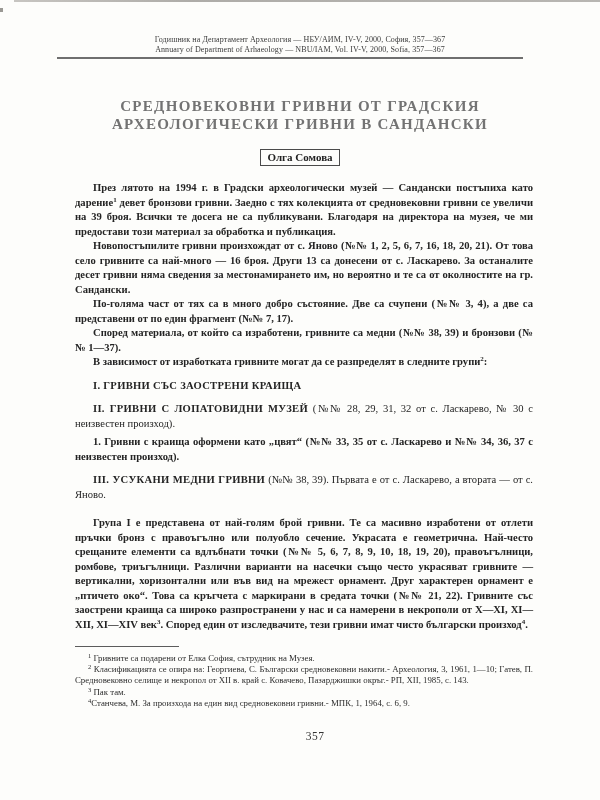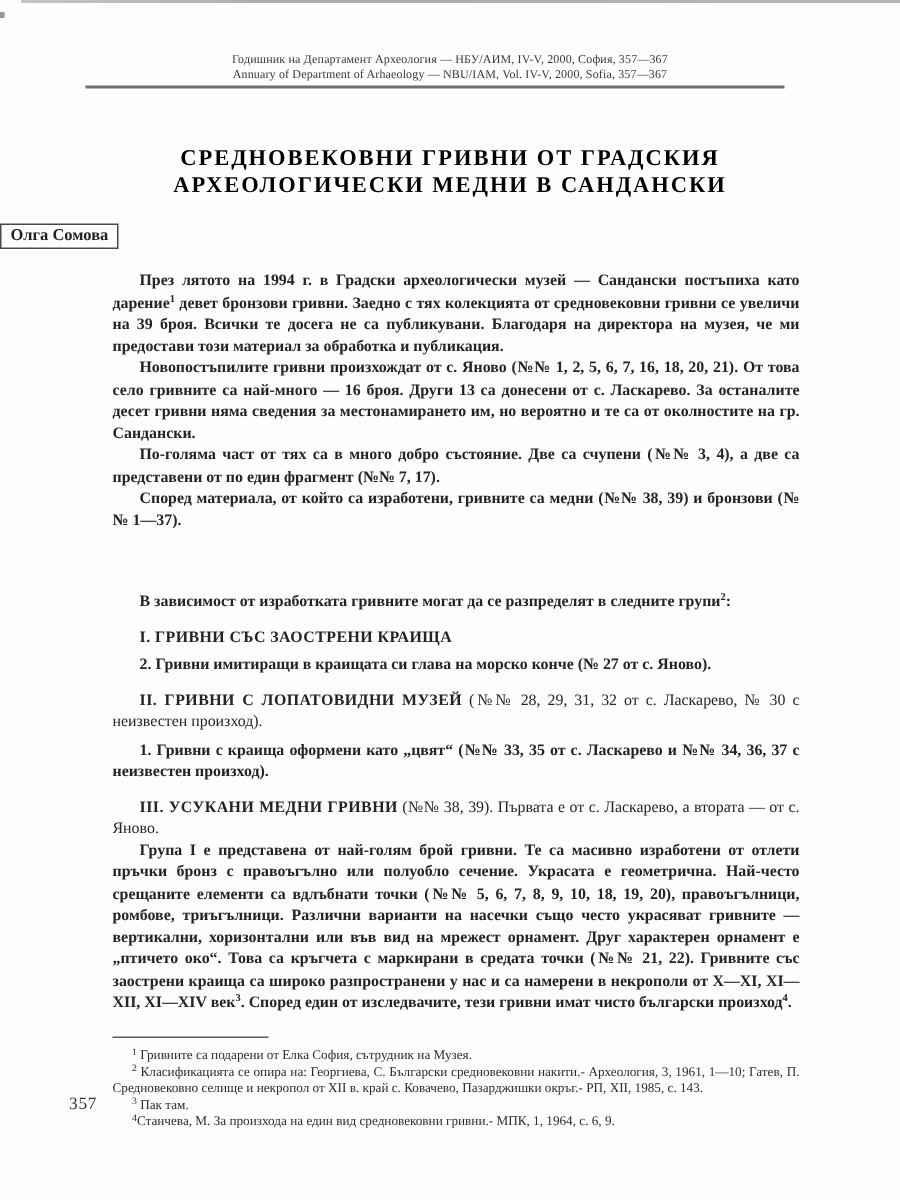--- a/index.html
+++ b/index.html
@@ -39,47 +39,47 @@
     height: 2px;
     background: #6f6f6f;
   }
   .title {
     margin: 38px 0 12px 0;
     text-align: center;
     font-size: 15px;
     font-weight: bold;
     letter-spacing: 1.3px;
     line-height: 18px;
-    color: #000000;
+    color: #737373;
   }
-  .author-wrap { margin-top: 14px; }
+  .author-wrap { margin-top: 14px; text-align: center; }
   .author-box {
     display: inline-block;
     border: 1px solid #4a4a4a;
     padding: 1px 6px 2px 6px;
     font-size: 11px;
     font-weight: bold;
     color: #222;
   }
   .body-col {
     margin: 15px 67px 0 75px;
     width: 458px;
     font-size: 10.6px;
     line-height: 14.5px;
     text-align: justify;
     color: #242424;
   }
   .body-col p { margin: 0; text-indent: 18px; font-weight: bold; }
-  .body-col p.gap-after { margin-bottom: 4px; margin-top: 40px; }
+  .body-col p.gap-after { margin-bottom: 4px; }
   .sec-heading {
     margin: 9px 0 4px 0;
     text-indent: 18px;
   }
   .sec-heading .hb { font-weight: bold; letter-spacing: 0.3px; }
-  .sec-heading.last { margin-bottom: 0; }
+  .sec-heading.last { margin-bottom: 14px; }
   sup.body-sup { font-size: 7px; line-height: 0; vertical-align: 4px; }
   .footnote-sep {
     margin: 14px 0 6px 75px;
     width: 104px;
     height: 1px;
     background: #5c5c5c;
   }
   .footnotes {
     margin: 0 67px 0 75px;
     width: 458px;
@@ -88,54 +88,54 @@
     text-align: justify;
     color: #2c2c2c;
   }
   .footnotes p { margin: 0; text-indent: 13px; }
   .footnotes sup { font-size: 6.5px; line-height: 0; vertical-align: 3px; }
   .footnotes .fb { font-weight: normal; }
   .page-number {
     position: absolute;
     left: 0; right: 16px;
     top: 730px;
+    text-align: center;
     font-size: 11.5px;
     letter-spacing: 0.5px;
     color: #333;
     padding-left: 46px;
   }
 </style>
 </head>
 <body>
 
 <div class="page">
   <div class="scan-edge"></div>
   <div class="scan-speck"></div>
 
   <div class="journal-header">
     <div>Годишник на Департамент Археология — НБУ/АИМ, IV-V, 2000, София, 357—367</div>
     <div>Annuary of Department of Arhaeology — NBU/IAM, Vol. IV-V, 2000, Sofia, 357—367</div>
   </div>
   <div class="header-rule"></div>
 
-  <h1 class="title"><span>СРЕДНОВЕКОВНИ ГРИВНИ ОТ ГРАДСКИЯ</span><br><span>АРХЕОЛОГИЧЕСКИ МЕДНИ В САНДАНСКИ</span></h1>
+  <h1 class="title"><span>СРЕДНОВЕКОВНИ ГРИВНИ ОТ ГРАДСКИЯ</span><br><span>АРХЕОЛОГИЧЕСКИ ГРИВНИ В САНДАНСКИ</span></h1>
 
   <div class="author-wrap">
     <span class="author-box">Олга Сомова</span>
   </div>
 
   <div class="body-col">
     <p><span>През лятото на 1994 г. в Градски археологически музей — Сандански постъпиха като дарение</span><sup class="body-sup">1</sup><span> девет бронзови гривни. Заедно с тях колекцията от средновековни гривни се увеличи на 39 броя. Всички те досега не са публикувани. Благодаря на директора на музея, че ми предостави този материал за обработка и публикация.</span></p>
     <p>Новопостъпилите гривни произхождат от с. Яново (№№ 1, 2, 5, 6, 7, 16, 18, 20, 21). От това село гривните са най-много — 16 броя. Други 13 са донесени от с. Ласкарево. За останалите десет гривни няма сведения за местонамирането им, но вероятно и те са от околностите на гр. Сандански.</p>
     <p>По-голяма част от тях са в много добро състояние. Две са счупени (№№ 3, 4), а две са представени от по един фрагмент (№№ 7, 17).</p>
     <p>Според материала, от който са изработени, гривните са медни (№№ 38, 39) и бронзови (№№ 1—37).</p>
     <p class="gap-after"><span>В зависимост от изработката гривните могат да се разпределят в следните групи</span><sup class="body-sup">2</sup><span>:</span></p>
 
     <div class="sec-heading"><span class="hb">I. ГРИВНИ СЪС ЗАОСТРЕНИ КРАИЩА</span></div>
-    <p>2. Гривни имитиращи в краищата си глава на морско конче (№ 27 от с. Яново).</p>
 
     <div class="sec-heading"><span class="hb">II. ГРИВНИ С ЛОПАТОВИДНИ МУЗЕЙ</span><span> (№№ 28, 29, 31, 32 от с. Ласкарево, № 30 с неизвестен произход).</span></div>
     <p>1. Гривни с краища оформени като „цвят“ (№№ 33, 35 от с. Ласкарево и №№ 34, 36, 37 с неизвестен произход).</p>
 
     <div class="sec-heading last"><span class="hb">III. УСУКАНИ МЕДНИ ГРИВНИ</span><span> (№№ 38, 39). Първата е от с. Ласкарево, а втората — от с. Яново.</span></div>
 
     <p><span>Група I е представена от най-голям брой гривни. Те са масивно изработени от отлети пръчки бронз с правоъгълно или полуобло сечение. Украсата е геометрична. Най-често срещаните елементи са вдлъбнати точки (№№ 5, 6, 7, 8, 9, 10, 18, 19, 20), правоъгълници, ромбове, триъгълници. Различни варианти на насечки също често украсяват гривните — вертикални, хоризонтални или във вид на мрежест орнамент. Друг характерен орнамент е „птичето око“. Това са кръгчета с маркирани в средата точки (№№ 21, 22). Гривните със заострени краища са широко разпространени у нас и са намерени в некрополи от X—XI, XI—XII, XI—XIV век</span><sup class="body-sup">3</sup><span>. Според един от изследвачите, тези гривни имат чисто български произход</span><sup class="body-sup">4</sup><span>.</span></p>
   </div>
 
   <div class="footnote-sep"></div>

